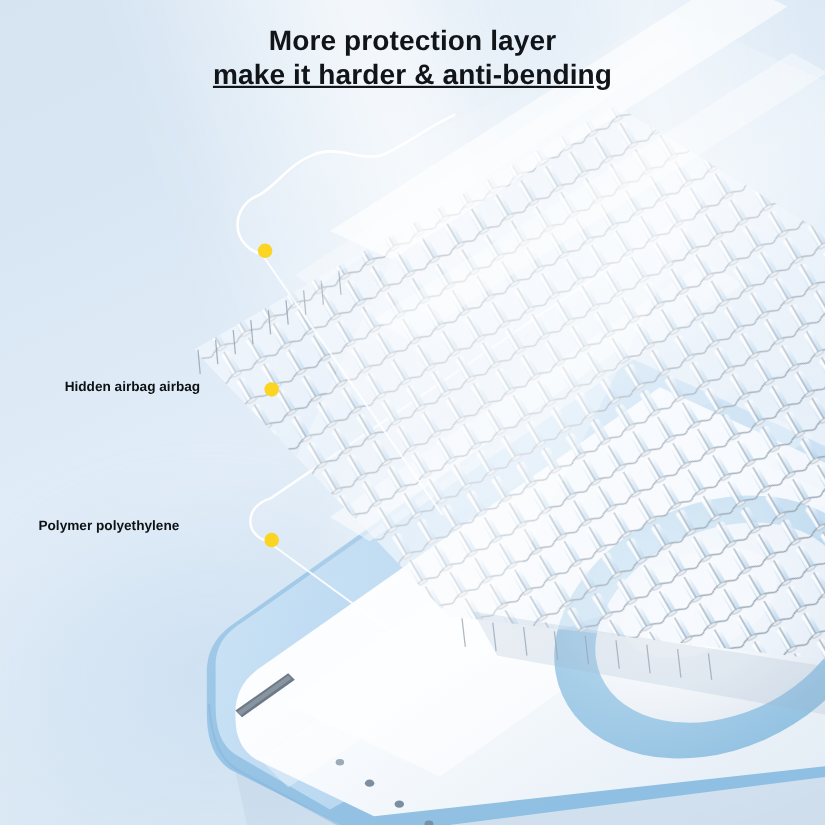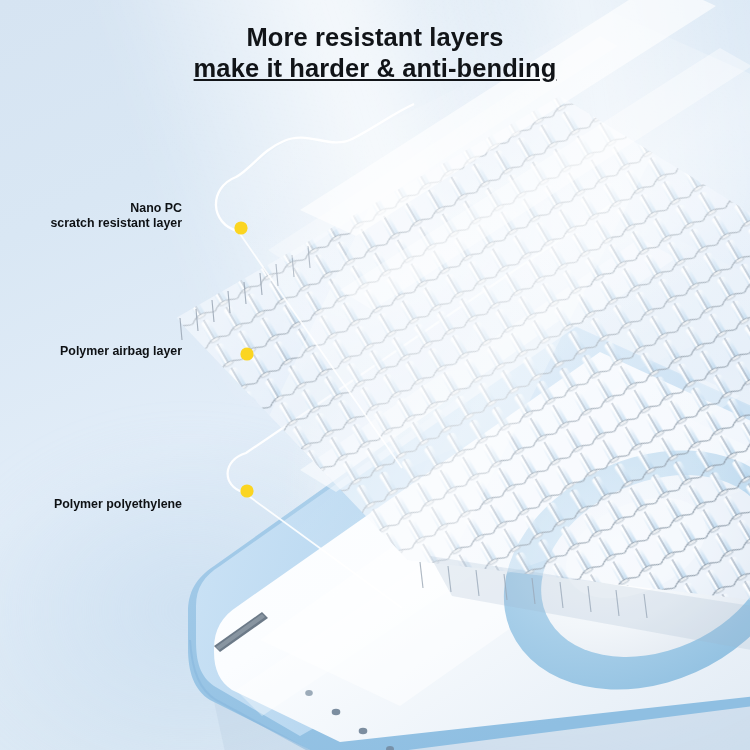--- a/index.html
+++ b/index.html
@@ -77,21 +77,21 @@
     color: #0e1114;
     font-size: 12.4px;
     font-weight: bold;
     line-height: 15px;
     white-space: nowrap;
     text-align: right;
     z-index: 70;
   }
   #label-0 { left: 16px; top: 201px; width: 166px; }
   #label-1 { left: 16px; top: 344px; width: 166px; }
-  #label-2 { left: 16px; top: 497px; width: 166px; }
+  #label-2 { left: 16px; top: 471px; width: 166px; text-align: center; }
 </style>
 </head>
 <body>
 
 <div id="stage">
 
   <div class="bg-sweep" id="sweep-a"></div>
   <div class="bg-sweep" id="sweep-b"></div>
   <div class="bg-sweep" id="sweep-c"></div>
   <div class="bg-sweep" id="sweep-d"></div>
@@ -316,30 +316,26 @@
 
       <line x1="182" y1="354" x2="244" y2="354" stroke="url(#gCallout)" stroke-width="3.4"></line>
       <circle cx="247" cy="354" r="6.6" fill="#fbd521"></circle>
 
       <line x1="182" y1="491" x2="244" y2="491" stroke="url(#gCallout)" stroke-width="3.4"></line>
       <circle cx="247" cy="491" r="6.6" fill="#fbd521"></circle>
     </g>
   </svg>
 
   <div id="headline">
-    <span>More resistant layers</span>
+    <span>More protection layer</span>
     <span class="l2">make it harder &amp; anti-bending</span>
   </div>
 
-  <div class="callout-label" id="label-0">
-    <div>Nano PC</div>
-    <div>scratch resistant layer</div>
-  </div>
 
   <div class="callout-label" id="label-1">
-    <div>Polymer airbag layer</div>
+    <div>Hidden airbag airbag</div>
   </div>
 
   <div class="callout-label" id="label-2">
     <div>Polymer polyethylene</div>
   </div>
 
 </div>
 
 </body></html>

